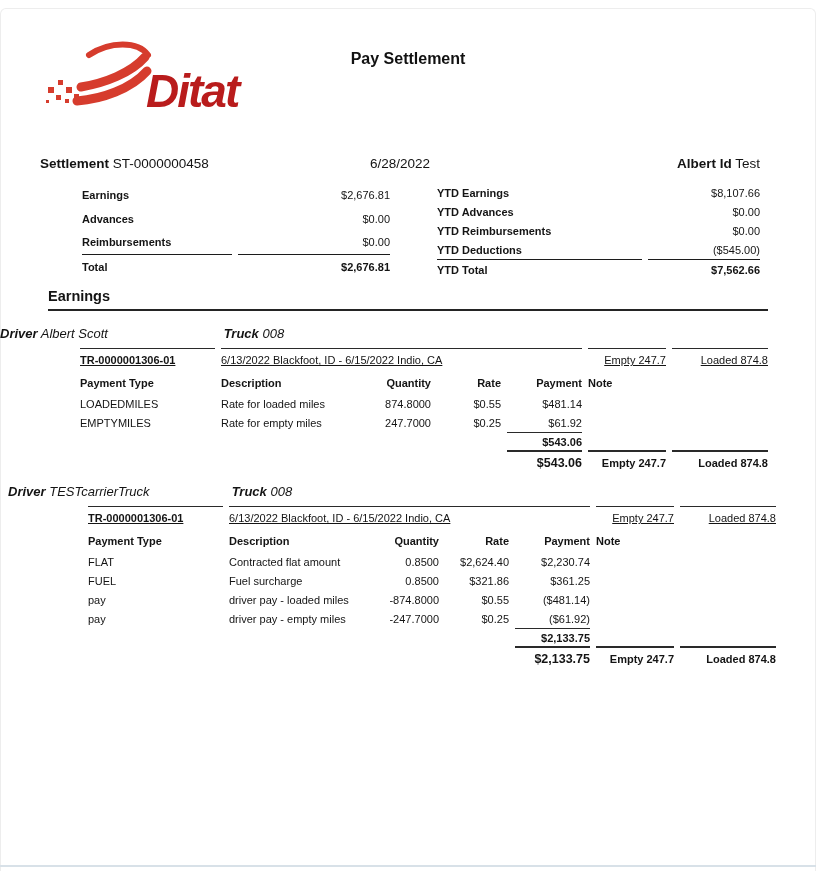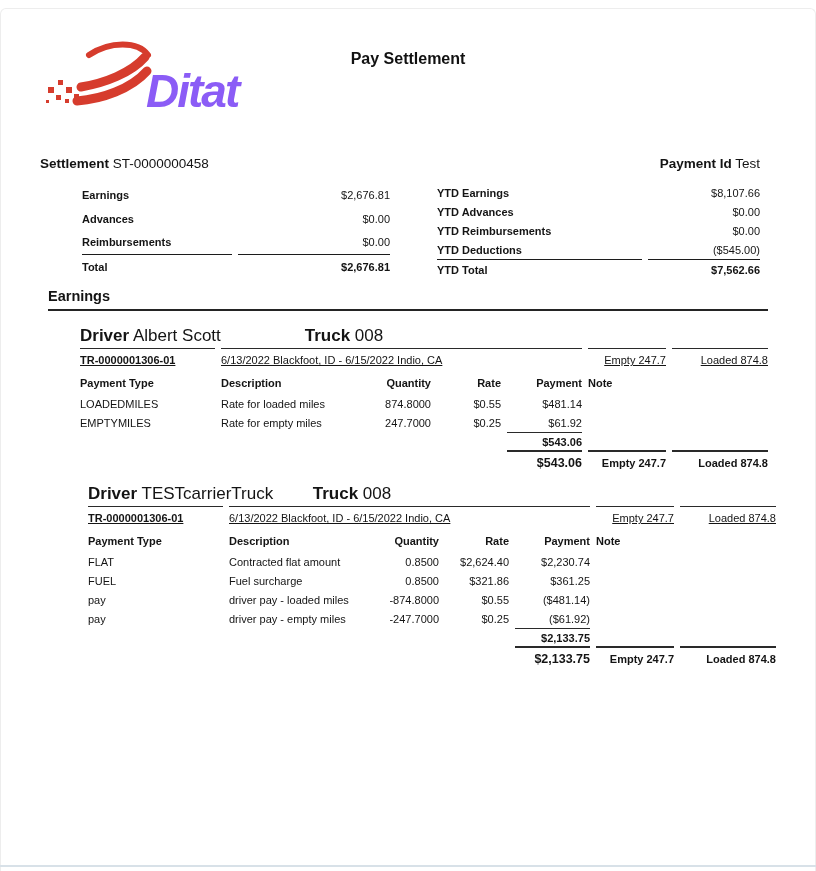--- a/index.html
+++ b/index.html
@@ -12,21 +12,21 @@
   .page-edge{
     position:absolute;top:8px;left:0;right:0;bottom:0;
     border:1px solid #ededed;border-bottom:none;border-radius:6px 6px 0 0;
     pointer-events:none;
   }
   .bottom-line{position:absolute;left:0;right:0;top:865px;height:2px;background:#d8e1e8;}
 
   
   .logo{position:absolute;left:46px;top:42px;height:72px;display:flex;align-items:flex-end;}
   .logo-text{
-    font-size:46px;font-weight:bold;font-style:italic;color:#8b5cf6;
+    font-size:46px;font-weight:bold;font-style:italic;color:#b91c1c;
     line-height:0.95;letter-spacing:-2px;margin-left:-6px;
   }
   .doc-title{position:absolute;top:50px;left:0;width:100%;text-align:center;
     font-size:16px;font-weight:bold;color:#111;}
 
   
   .settlement-row{position:absolute;top:156px;left:40px;width:720px;display:flex;font-size:13.5px;}
   .settlement-row .seg{flex:1;}
   .settlement-row .c{text-align:center;}
   .settlement-row .r{text-align:right;}
@@ -42,21 +42,21 @@
   .sum-left td.lab{width:150px;} .sum-left td.val{width:152px;}
   .sum-right td.lab{width:205px;} .sum-right td.val{width:112px;}
 
   
   .earnings-head{position:absolute;top:288px;left:48px;width:720px;
     font-size:14.5px;font-weight:bold;border-bottom:2px solid #242424;padding-bottom:5px;}
 
   .driver-block{position:absolute;left:0;width:816px;}
   #driver-block-0{top:326px;}
   #driver-block-1{top:484px;padding-left:8px;}
-  .driver-row{margin-left:80px;height:22px;font-size:17px;}
+  .driver-row{height:22px;font-size:13px;font-style:italic;}
   .driver-seg{display:inline-block;width:220px;}
 
   table.detail{margin-left:74px;width:700px;table-layout:fixed;
     border-collapse:separate;border-spacing:6px 0;font-size:11px;}
   table.detail td{padding:0;overflow:hidden;white-space:nowrap;vertical-align:middle;}
   table.detail .num{text-align:right;}
   tr.trip td{border-top:1.5px solid #2a2a2a;height:17px;vertical-align:bottom;padding-bottom:2px;}
   tr.trip .trip-id{font-weight:bold;}
   tr.trip .lnk{text-decoration:underline;cursor:pointer;}
   tr.cols td{font-weight:bold;height:21px;vertical-align:bottom;padding-bottom:5px;}
@@ -95,22 +95,23 @@
   <span class="logo-text">Ditat</span>
 </div>
 
 <div class="doc-title">Pay Settlement</div>
 
 <div class="settlement-row">
   <div class="seg">
     <span class="b">Settlement</span>
     <span>ST-0000000458</span>
   </div>
+  <div class="seg c">6/28/2022</div>
   <div class="seg r">
-    <span class="b">Payment Id</span>
+    <span class="b">Albert Id</span>
     <span>Test</span>
   </div>
 </div>
 
 <div class="summary">
   <table class="sum sum-left">
     <tbody>
         <tr>
       <td class="lab">Earnings</td>
       <td class="val">$2,676.81</td>

